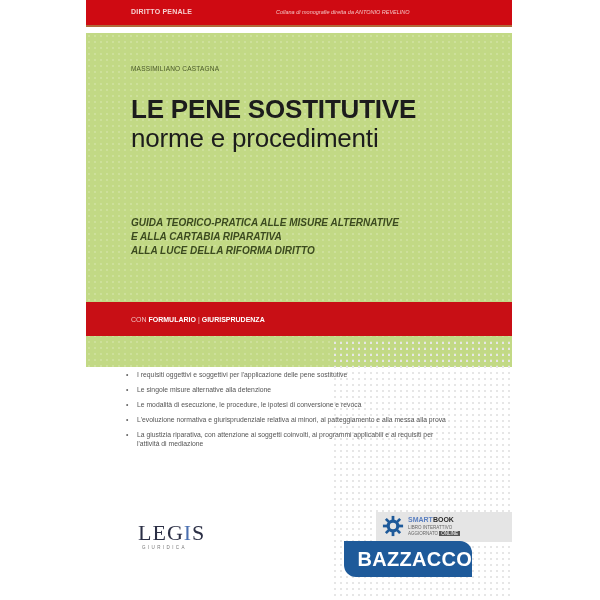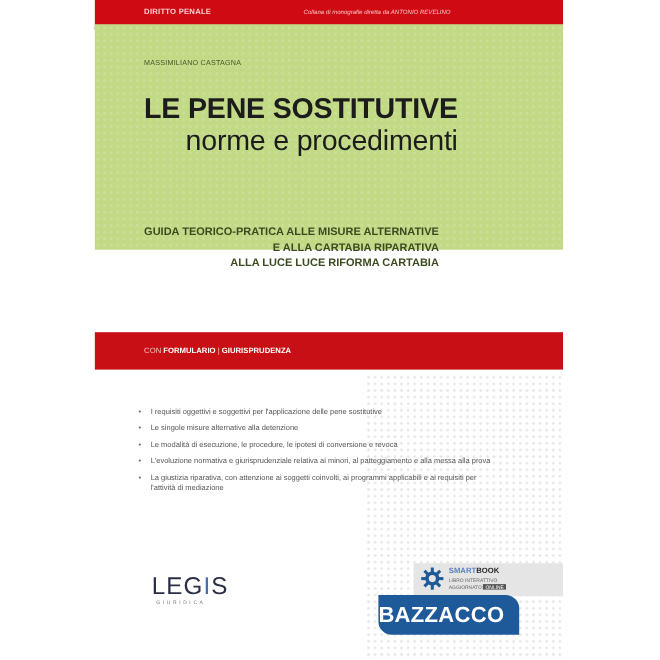--- a/index.html
+++ b/index.html
@@ -1,66 +1,66 @@
 <!DOCTYPE html>
 <html><head>
 <meta charset="utf-8">
 <style>
   html, body { margin:0; padding:0; }
   body { width:600px; height:600px; background:#ffffff; position:relative; overflow:hidden; font-family:"Liberation Sans", sans-serif; }
   .book { position:absolute; left:86px; top:0; width:426px; height:600px; background:#ffffff; overflow:hidden; }
   .top-band { position:absolute; left:0; top:0; width:426px; height:27px; background:#cf0a12; border-bottom:2px solid #b06a3a; box-sizing:border-box; }
   .series { position:absolute; left:45px; top:8px; font-size:7px; color:#f6d0d0; font-weight:bold; letter-spacing:0.2px; }
   .collana { position:absolute; left:190px; top:9px; font-size:5.5px; color:#f3c2c2; font-style:italic; }
-  .green { position:absolute; left:0; top:22px; width:426px; height:205px; background:#c2d985;
+  .green { position:absolute; left:0; top:33px; width:426px; height:334px; background:#c2d985;
     background-image: radial-gradient(circle, rgba(255,255,255,0.18) 1px, transparent 1.4px);
-    background-size:6px 6px;text-align:right; }
+    background-size:6px 6px; }
   .author { position:absolute; left:45px; top:32px; font-size:6.5px; color:#4a5a2a; letter-spacing:0.2px; }
   .title { position:absolute; left:45px; top:62px; font-size:26px; line-height:29px; color:#1c1c1c; font-weight:bold; letter-spacing:-0.2px; }
-  .title .l3 { font-weight:normal;margin-left:16px; }
-  .subtitle { position:absolute; left:45px; top:183px; font-size:10px; line-height:14px; color:#3b4a1f; font-weight:bold; }
+  .title .l3 { font-weight:normal; }
+  .subtitle { position:absolute; left:45px; top:183px; font-size:10px; line-height:14px; color:#3b4a1f; font-weight:bold;font-style:italic; }
   .red-band { position:absolute; left:0; top:302px; width:426px; height:34px; background:#c80f15; }
   .with { position:absolute; left:45px; top:14px; font-size:7px; color:#f0c0c0; }
   .with b { color:#ffffff; }
   .list { position:absolute; left:40px; top:370px; width:320px; margin:0; padding:0; list-style:none; }
   .list li { position:relative; padding-left:11px; font-size:6.8px; line-height:9px; color:#555; margin-bottom:6px; }
   .list li::before { content:"•"; position:absolute; left:0; top:0; color:#666; }
   .dots { position:absolute; right:0; top:340px; width:180px; height:260px;
     background-image: radial-gradient(circle, #e6e6e6 1px, transparent 1.3px); background-size:6px 6px; }
-  .legis { position:absolute; left:52px; top:520px; font-family:Liberation Sans, sans-serif; font-size:22px; color:#2b2f45; letter-spacing:1px; }
+  .legis { position:absolute; left:52px; top:520px; font-family:Liberation Serif, serif; font-size:22px; color:#2b2f45; letter-spacing:1px; }
   .legis .i { color:#4a6fb0; }
   .giuridica { position:absolute; left:56px; top:545px; font-size:4.5px; letter-spacing:2.4px; color:#777; }
   .smart-box { position:absolute; left:290px; top:512px; width:136px; height:30px; background:#e5e5e5; }
   .gear { position:absolute; left:296px; top:515px; width:22px; height:22px; }
   .smart-title { position:absolute; left:322px; top:516px; font-size:7px; font-weight:bold; color:#5a7fc0; }
   .smart-title .bk { color:#2a2a2a; }
   .smart-line { position:absolute; left:322px; top:525px; font-size:4.5px; color:#666; }
   .smart-line2 { position:absolute; left:322px; top:531px; font-size:4.5px; color:#666; }
   .online { background:#555; color:#fff; padding:0 2px; }
-  .publisher { position:absolute; left:258px; top:541px; width:128px; height:36px; background:#1e5a9a; border-radius:0 12px 0 12px; color:#fff; font-size:20px; font-weight:bold; text-align:left; line-height:36px; letter-spacing:0.3px; }
+  .publisher { position:absolute; left:258px; top:541px; width:128px; height:36px; background:#1e5a9a; border-radius:0 12px 0 12px; color:#fff; font-size:20px; font-weight:bold; text-align:right; line-height:36px; letter-spacing:0.3px; }
 </style>
 </head>
 <body>
 
 <div class="book">
   <div class="top-band">
     <span class="series">DIRITTO PENALE</span>
     <span class="collana">Collana di monografie diretta da ANTONIO REVELINO</span>
   </div>
 
   <div class="green">
     <div class="author">MASSIMILIANO CASTAGNA</div>
     <div class="title">
       <div>LE PENE SOSTITUTIVE</div>
       <div class="l3">norme e procedimenti</div>
     </div>
     <div class="subtitle">
       <div>GUIDA TEORICO-PRATICA ALLE MISURE ALTERNATIVE</div>
       <div>E ALLA CARTABIA RIPARATIVA</div>
-      <div>ALLA LUCE LUCE RIFORMA CARTABIA</div>
+      <div>ALLA LUCE DELLA RIFORMA DIRITTO</div>
     </div>
   </div>
 
   <div class="red-band">
     <div class="with">
       <span>CON</span>
       <b>FORMULARIO</b><span> | </span><b>GIURISPRUDENZA</b>
     </div>
   </div>
 

